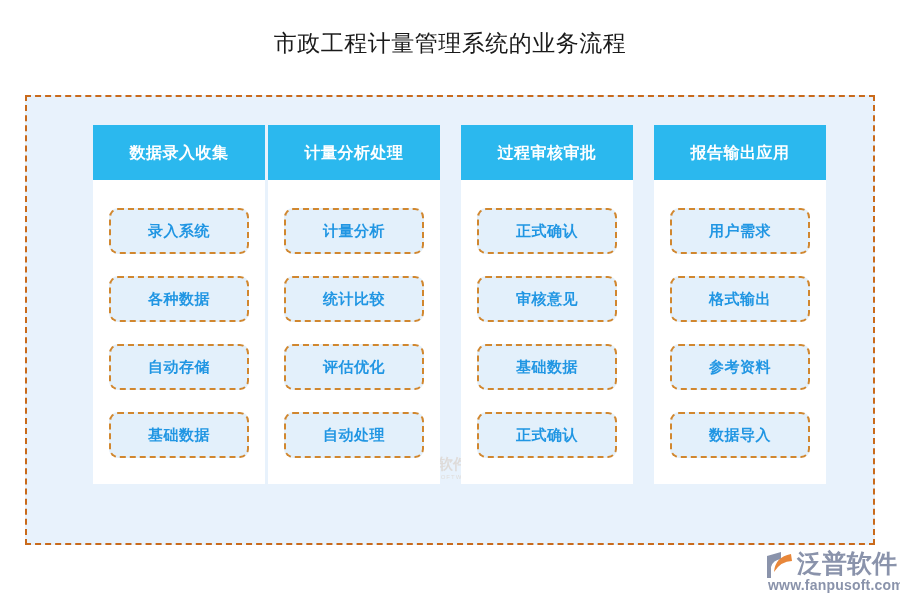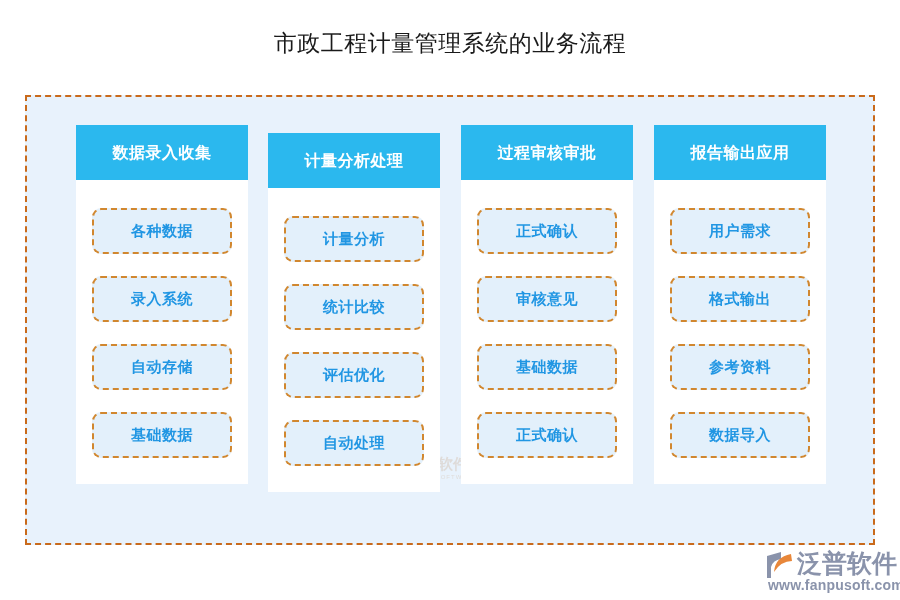--- a/index.html
+++ b/index.html
@@ -97,22 +97,22 @@
     top: 0;
     width: 850px;
     height: 450px;
     z-index: 6;
   }
   .column {
     position: absolute;
     top: 28px;
     width: 172px;
   }
-  .column.c0 { left: 49px; }
-  .column.c1 { left: 241px; margin-top: 8px; }
+  .column.c0 { left: 66px; }
+  .column.c1 { left: 241px; }
   .column.c2 { left: 434px; }
   .column.c3 { left: 627px; }
 
   .col-header {
     height: 55px;
     line-height: 55px;
     text-align: center;
     background: #2bb8ee;
     color: #ffffff;
     font-size: 16px;
@@ -189,22 +189,22 @@
     <span class="wm-mark"></span>
     <span class="wm-cn">泛普软件</span>
     <span class="wm-en">FANPU SOFTWARE</span>
   </div>
 
   <div class="columns">
 
     <div class="column c0">
       <div class="col-header">数据录入收集</div>
       <div class="col-body">
+        <div class="flow-item">录入系统</div>
         <div class="flow-item">各种数据</div>
-        <div class="flow-item">录入系统</div>
         <div class="flow-item">自动存储</div>
         <div class="flow-item">基础数据</div>
       </div>
     </div>
 
     <div class="column c1">
       <div class="col-header">计量分析处理</div>
       <div class="col-body">
         <div class="flow-item">计量分析</div>
         <div class="flow-item">统计比较</div>

